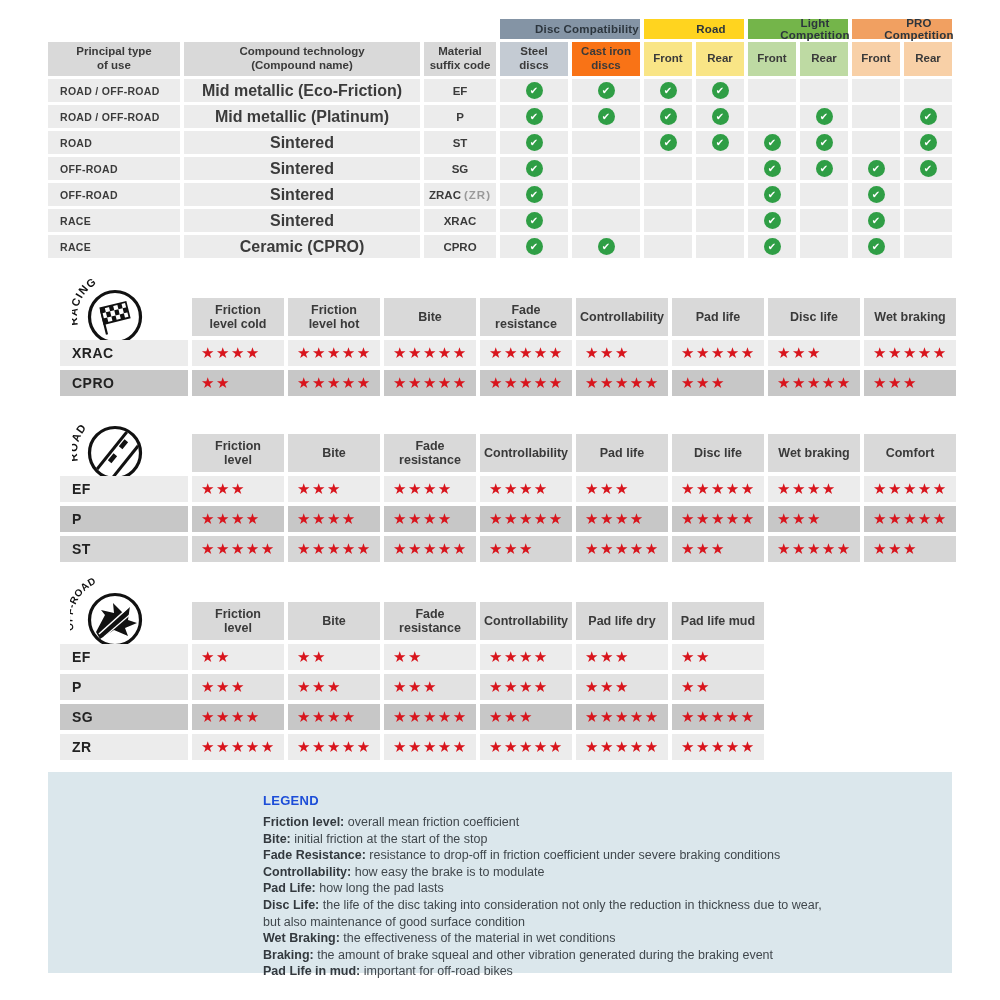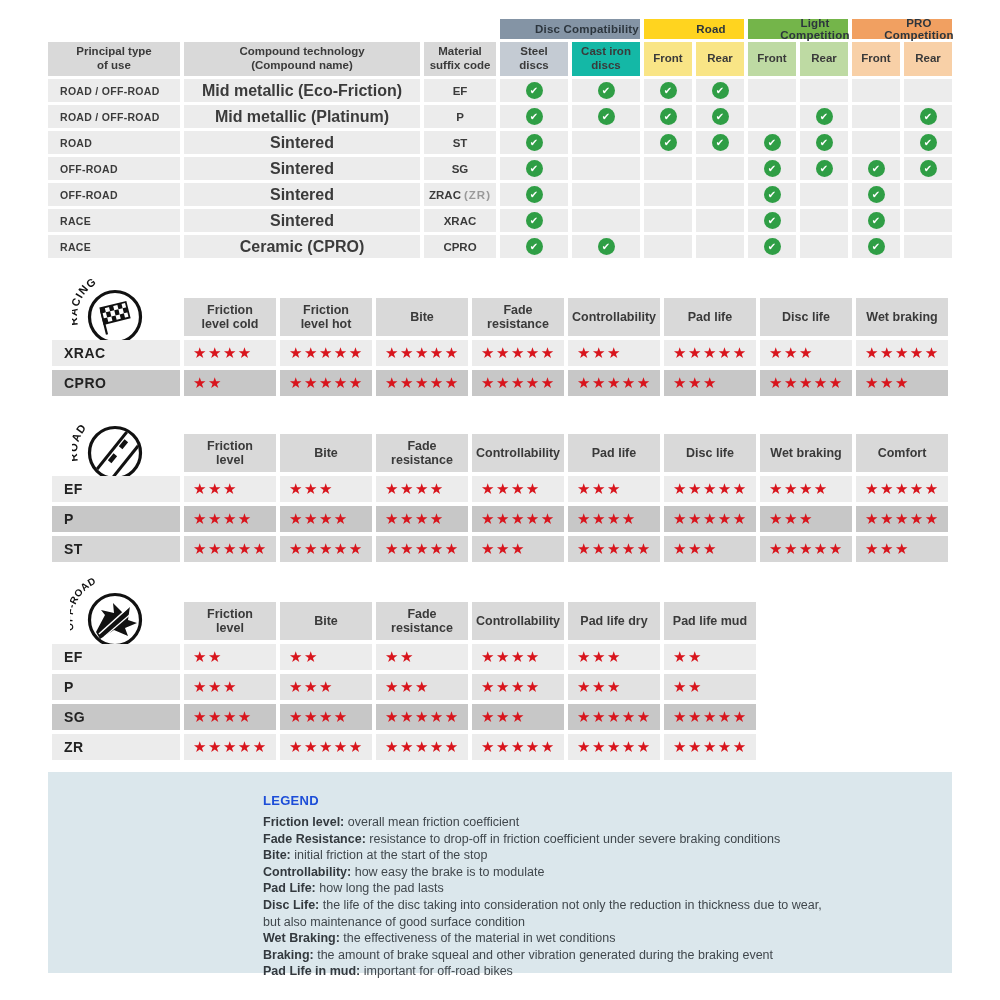--- a/index.html
+++ b/index.html
@@ -23,21 +23,21 @@
   .rowc{background:#ececec;font-weight:bold;}
   .use{justify-content:flex-start;padding-left:12px;font-size:10.5px;letter-spacing:.3px;}
   .compound{font-size:16px;}
   .suffix{font-size:11.5px;}
   .note{color:#9a9a9a;margin-left:3px;letter-spacing:1px;}
   .check{width:17px;height:17px;border-radius:50%;color:#fff;font-size:10px;font-weight:bold;
          display:flex;align-items:center;justify-content:center;
          font-family:"DejaVu Sans",sans-serif;}
 
   
-  .rating{position:absolute;left:52px;display:grid;column-gap:4px;row-gap:4px;}
+  .rating{position:absolute;left:60px;display:grid;column-gap:4px;row-gap:4px;}
   .rating.r2{grid-template-rows:38px repeat(2,26px);}
   .rating.r3{grid-template-rows:38px repeat(3,26px);}
   .rating.r4{grid-template-rows:38px repeat(4,26px);}
   .colh{background:#d9d9d9;font-weight:bold;font-size:12.5px;line-height:1.15;white-space:pre-line;color:#3a3a3a;}
   .rlabel{justify-content:flex-start;padding-left:12px;font-weight:bold;font-size:14px;color:#222;letter-spacing:.5px;}
   .starcell{justify-content:flex-start;padding-left:9px;
             font-family:"DejaVu Sans",sans-serif;font-size:15px;letter-spacing:1.5px;}
 
   
   .icon-wrap{position:absolute;width:80px;height:80px;}
@@ -60,21 +60,21 @@
     <div class="cell ghd" style="background: rgb(116, 181, 74); grid-column: span 2;">Light Competition</div>
     <div class="cell ghd" style="background: rgb(241, 160, 97); grid-column: span 2;">PRO Competition</div>
     <div class="cell shd">Principal type
 of use</div>
     <div class="cell shd">Compound technology
 (Compound name)</div>
     <div class="cell shd">Material
 suffix code</div>
     <div class="cell shd" style="background: rgb(196, 203, 211);">Steel
 discs</div>
-    <div class="cell shd" style="background: #14b8a6;">Cast iron
+    <div class="cell shd" style="background: #f97316;">Cast iron
 discs</div>
     <div class="cell shd" style="background: rgb(249, 229, 134);">Front</div>
     <div class="cell shd" style="background: rgb(249, 229, 134);">Rear</div>
     <div class="cell shd" style="background: rgb(190, 218, 163);">Front</div>
     <div class="cell shd" style="background: rgb(190, 218, 163);">Rear</div>
     <div class="cell shd" style="background: rgb(248, 208, 167);">Front</div>
     <div class="cell shd" style="background: rgb(248, 208, 167);">Rear</div>
     <div class="cell rowc use">ROAD / OFF-ROAD</div>
     <div class="cell rowc compound">Mid metallic (Eco-Friction)</div>
     <div class="cell rowc suffix">EF</div>
@@ -387,22 +387,22 @@
     <div class="cell starcell" style="background: rgb(236, 236, 236); color: rgb(216, 21, 29);">★★★★★</div>
     <div class="cell starcell" style="background: rgb(236, 236, 236); color: rgb(216, 21, 29);">★★★★★</div>
     <div class="cell starcell" style="background: rgb(236, 236, 236); color: rgb(216, 21, 29);">★★★★★</div>
   </div>
 
 <div class="legend">
   <div class="legend-inner">
     <div class="legend-title">LEGEND</div>
     <div>
         <div class="legend-line"><span class="term">Friction level:</span> overall mean friction coefficient</div>
+        <div class="legend-line"><span class="term">Bite:</span> initial friction at the start of the stop</div>
         <div class="legend-line"><span class="term">Fade Resistance:</span> resistance to drop-off in friction coefficient under severe braking conditions</div>
-        <div class="legend-line"><span class="term">Bite:</span> initial friction at the start of the stop</div>
         <div class="legend-line"><span class="term">Controllability:</span> how easy the brake is to modulate</div>
         <div class="legend-line"><span class="term">Pad Life:</span> how long the pad lasts</div>
         <div class="legend-line"><span class="term">Disc Life:</span> the life of the disc taking into consideration not only the reduction in thickness due to wear,</div>
         <div class="legend-line">but also maintenance of good surface condition</div>
         <div class="legend-line"><span class="term">Wet Braking:</span> the effectiveness of the material in wet conditions</div>
         <div class="legend-line"><span class="term">Braking:</span> the amount of brake squeal and other vibration generated during the braking event</div>
         <div class="legend-line"><span class="term">Pad Life in mud:</span> important for off-road bikes</div>
       </div>
   </div>
 </div>

